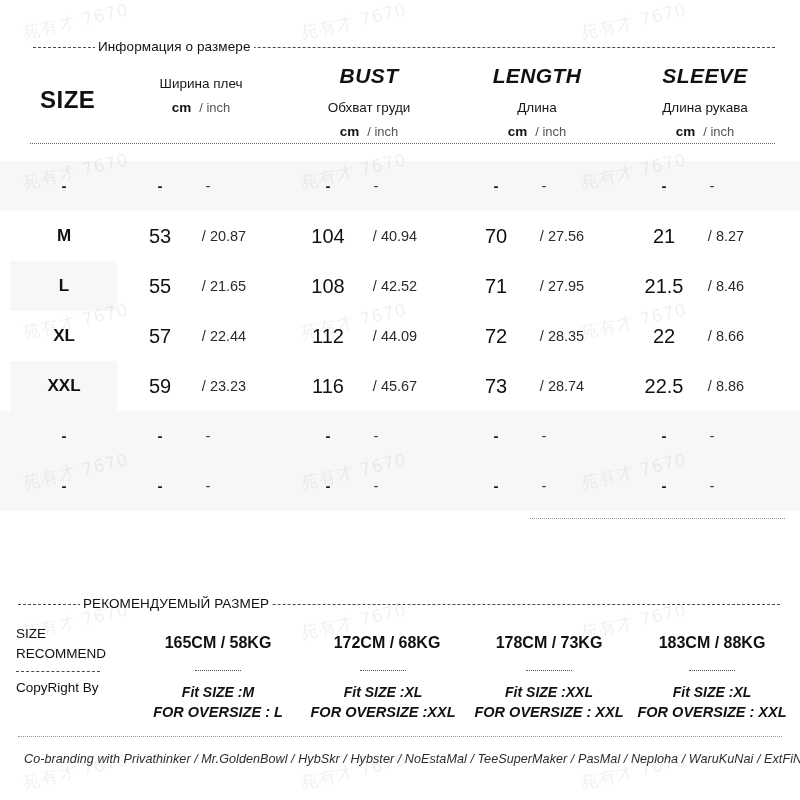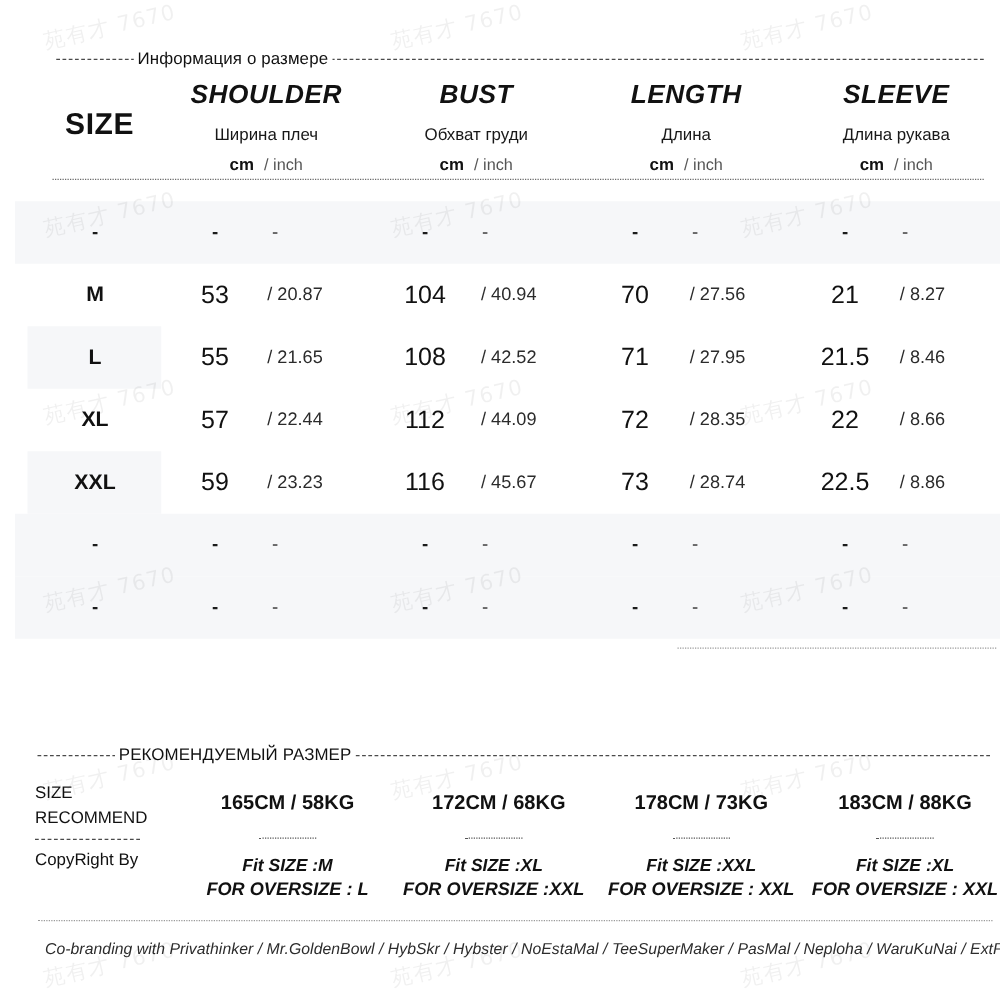--- a/index.html
+++ b/index.html
@@ -10,21 +10,21 @@
     width: 800px;
     height: 800px;
     background: #ffffff;
     font-family: "Liberation Sans", sans-serif;
     color: #1b1b1b;
     overflow: hidden;
     position: relative;
   }
   #root {
     position: absolute;
-    left: 12px; top: 0;
+    left: 0; top: 0;
     width: 768px; height: 800px;
   }
 
   
   .wm-layer {
     position: absolute;
     left: 0; top: 0;
     width: 800px; height: 800px;
     pointer-events: none;
     z-index: 40;
@@ -225,21 +225,20 @@
 <body>
 
 <div id="root">
 
   <div class="dash-rule" style="left:33px; top:47px; width:742px;"></div>
   <div class="section-cap" style="left:95px; top:39px;">Информация о размере</div>
 
   <div class="hdr-size" style="left:40px; top:86px;">SIZE</div>
 
   <div class="col-head" style="left:201px; top:64px;">
-    <div class="col-en">SHOULDER</div>
     <div class="col-ru">Ширина плеч</div>
     <div class="col-unit">
       <span class="cmb">cm</span><span class="inch">/ inch</span>
     </div>
   </div>
 
   <div class="col-head" style="left:369px; top:64px;">
     <div class="col-en">BUST</div>
     <div class="col-ru">Обхват груди</div>
     <div class="col-unit">

